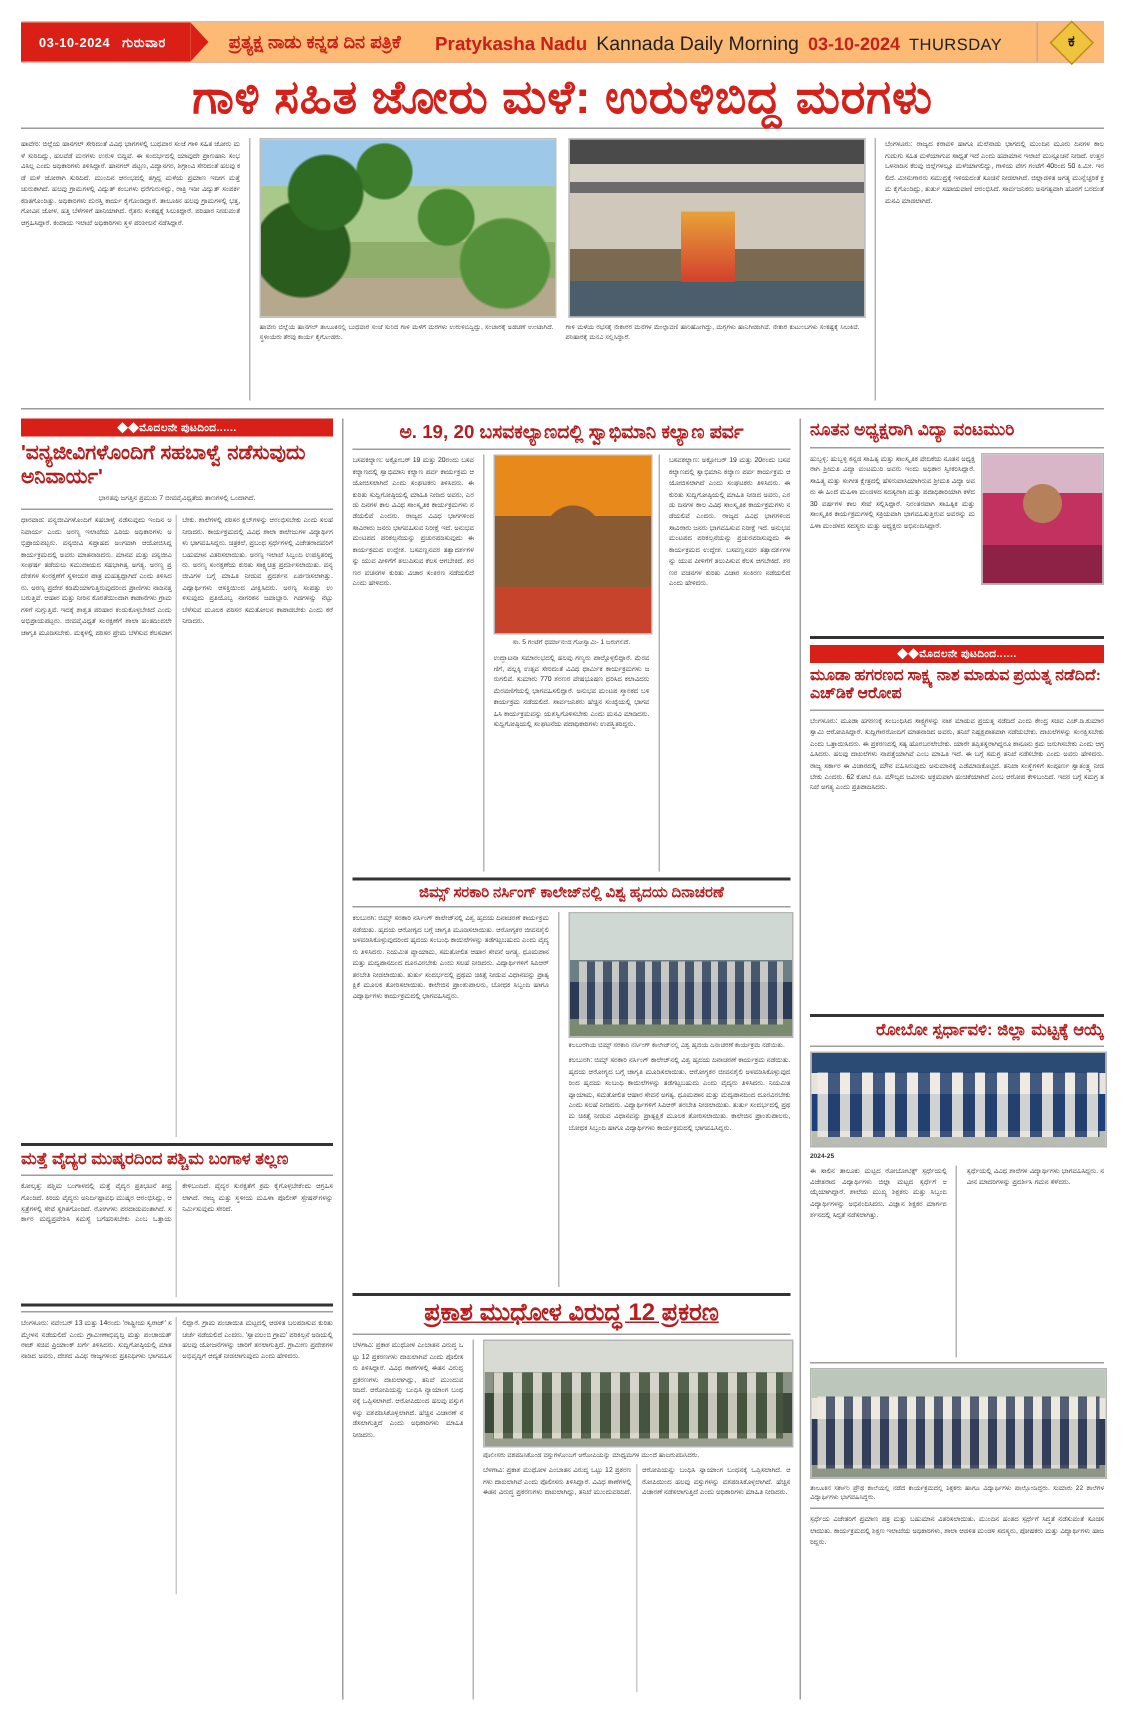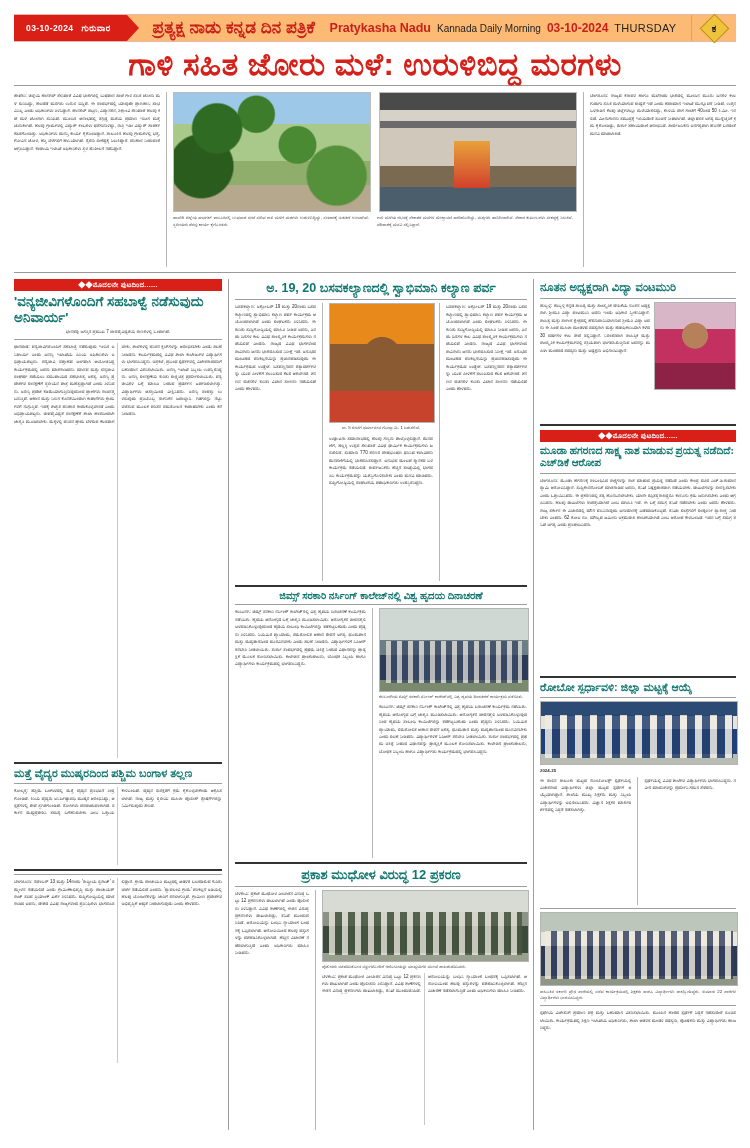--- a/index.html
+++ b/index.html
@@ -42,31 +42,31 @@
   .mh-date-tab:after{
     content:"";
     position:absolute;right:-12px;top:0;
     width:0;height:0;
     border-top:13px solid transparent;
     border-bottom:13px solid transparent;
     border-left:12px solid #d91f16;
   }
   .mh-kn-title{
     color:#c8201a;
-    font-size:17px;font-weight:bold;
+    font-size:12px;font-weight:bold;
     padding-left:26px;
     white-space:nowrap;
   }
   .mh-mid{
     flex:1;
     display:flex;align-items:baseline;justify-content:center;
     gap:6px;white-space:nowrap;
   }
   .mh-en-title{color:#c8201a;font-size:12.5px;font-weight:bold;}
-  .mh-sub{color:#222;font-size:10px;}
+  .mh-sub{color:#222;font-size:13px;}
   .mh-date2{color:#c8201a;font-size:12px;font-weight:bold;}
   .mh-day{color:#222;font-size:11px;letter-spacing:.3px;}
   .mh-logo-wrap{
     width:44px;height:26px;
     border-left:1px solid #cfa294;
     display:flex;align-items:center;justify-content:center;
   }
   .mh-logo{
     width:19px;height:19px;
     background:#f0c33c;
@@ -145,26 +145,26 @@
     text-align:center;
     padding:2px 0;
     font-weight:bold;
     letter-spacing:.3px;
     margin-bottom:3px;
   }
   .sec-head{
     font-size:13.5px;
     font-weight:bold;
     line-height:1.18;
-    color:#0f766e;
+    color:#b91c1c;
     margin:2px 0 3px 0;
   }
   .sec-head.small{font-size:11px;}
   .sec-head.center{text-align:center;}
-  .sec-head.big{font-size:13px;}
+  .sec-head.big{font-size:16px;text-decoration:underline;}
   .deck{
     font-size:4.6px;line-height:1.5;color:#333;text-align:center;
     margin-bottom:3px;word-break:break-all;
   }
   .two-col{column-count:2;column-gap:7px;column-rule:1px solid #c9c9c9;}
   .cols-inner{display:flex;gap:6px;}
   .sub-col{flex:1;}
 
   .midtop{display:flex;gap:6px;}
   .midtop .txt{flex:1;}
@@ -423,21 +423,21 @@
 
 ಈ ಪ್ರಕರಣದಲ್ಲಿ ಸತ್ಯ ಹೊರಬರಲೇಬೇಕು. ಯಾರೇ ತಪ್ಪಿತಸ್ಥರಾಗಿದ್ದರೂ ಕಾನೂನು ಕ್ರಮ ಜರುಗಿಸಬೇಕು ಎಂದು ಆಗ್ರಹಿಸಿದರು.
 
 ಹಲವು ದಾಖಲೆಗಳು ನಾಪತ್ತೆಯಾಗಿವೆ ಎಂಬ ಮಾಹಿತಿ ಇದೆ. ಈ ಬಗ್ಗೆ ಸಮಗ್ರ ತನಿಖೆ ನಡೆಸಬೇಕು ಎಂದು ಅವರು ಹೇಳಿದರು.
 
 ರಾಜ್ಯ ಸರ್ಕಾರ ಈ ವಿಚಾರದಲ್ಲಿ ಮೌನ ವಹಿಸಿರುವುದು ಅನುಮಾನಕ್ಕೆ ಎಡೆಮಾಡಿಕೊಟ್ಟಿದೆ. ತನಿಖಾ ಸಂಸ್ಥೆಗಳಿಗೆ ಸಂಪೂರ್ಣ ಸ್ವಾತಂತ್ರ್ಯ ನೀಡಬೇಕು ಎಂದರು.
 
 62 ಕೋಟಿ ರೂ. ಮೌಲ್ಯದ ಜಮೀನು ಅಕ್ರಮವಾಗಿ ಹಂಚಿಕೆಯಾಗಿದೆ ಎಂಬ ಆರೋಪ ಕೇಳಿಬಂದಿದೆ. ಇದರ ಬಗ್ಗೆ ಸಮಗ್ರ ತನಿಖೆ ಅಗತ್ಯ ಎಂದು ಪ್ರತಿಪಾದಿಸಿದರು.</div>
 
       <div class="hrule-dark" style="margin:4px 0 3px 0;"></div>
-      <div class="sec-head" style="font-size:11px;">ರೋಬೋ ಸ್ಪರ್ಧಾವಳಿ: ಜಿಲ್ಲಾ ಮಟ್ಟಕ್ಕೆ ಆಯ್ಕೆ</div>
+      <div class="sec-head" style="font-size:11px;text-align:right;">ರೋಬೋ ಸ್ಪರ್ಧಾವಳಿ: ಜಿಲ್ಲಾ ಮಟ್ಟಕ್ಕೆ ಆಯ್ಕೆ</div>
       <div class="hrule" style="margin:2px 0 3px 0;"></div>
       <div class="wide-photo sc-kids" style="height:62px;position:relative;"></div>
       <div class="cap" style="margin-top:3px;font-weight:bold;text-align:left;">2024-25</div>
       <div class="cols-inner" style="margin-top:2px;">
         <div class="sub-col body-text" style="height:128px;overflow:hidden;">ಈ ಸಾಲಿನ ತಾಲೂಕು ಮಟ್ಟದ ರೋಬೋಟಿಕ್ಸ್ ಸ್ಪರ್ಧೆಯಲ್ಲಿ ವಿಜೇತರಾದ ವಿದ್ಯಾರ್ಥಿಗಳು ಜಿಲ್ಲಾ ಮಟ್ಟದ ಸ್ಪರ್ಧೆಗೆ ಆಯ್ಕೆಯಾಗಿದ್ದಾರೆ.
 
 ಶಾಲೆಯ ಮುಖ್ಯ ಶಿಕ್ಷಕರು ಮತ್ತು ಸಿಬ್ಬಂದಿ ವಿದ್ಯಾರ್ಥಿಗಳನ್ನು ಅಭಿನಂದಿಸಿದರು. ವಿಜ್ಞಾನ ಶಿಕ್ಷಕರ ಮಾರ್ಗದರ್ಶನದಲ್ಲಿ ಸಿದ್ಧತೆ ನಡೆಸಲಾಗಿತ್ತು.</div>
         <div class="vrule"></div>
         <div class="sub-col body-text" style="height:128px;overflow:hidden;">ಸ್ಪರ್ಧೆಯಲ್ಲಿ ವಿವಿಧ ಶಾಲೆಗಳ ವಿದ್ಯಾರ್ಥಿಗಳು ಭಾಗವಹಿಸಿದ್ದರು. ನವೀನ ಮಾದರಿಗಳನ್ನು ಪ್ರದರ್ಶಿಸಿ ಗಮನ ಸೆಳೆದರು.</div>
       </div>

